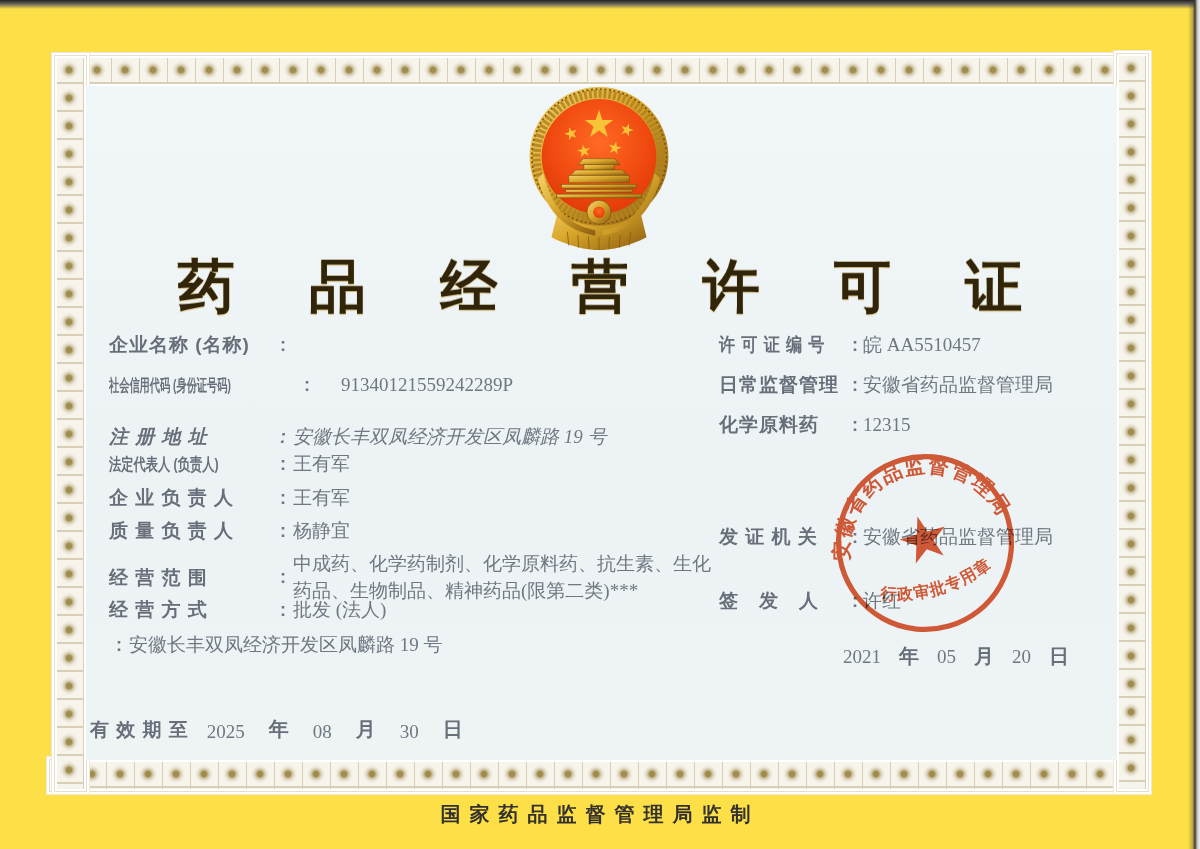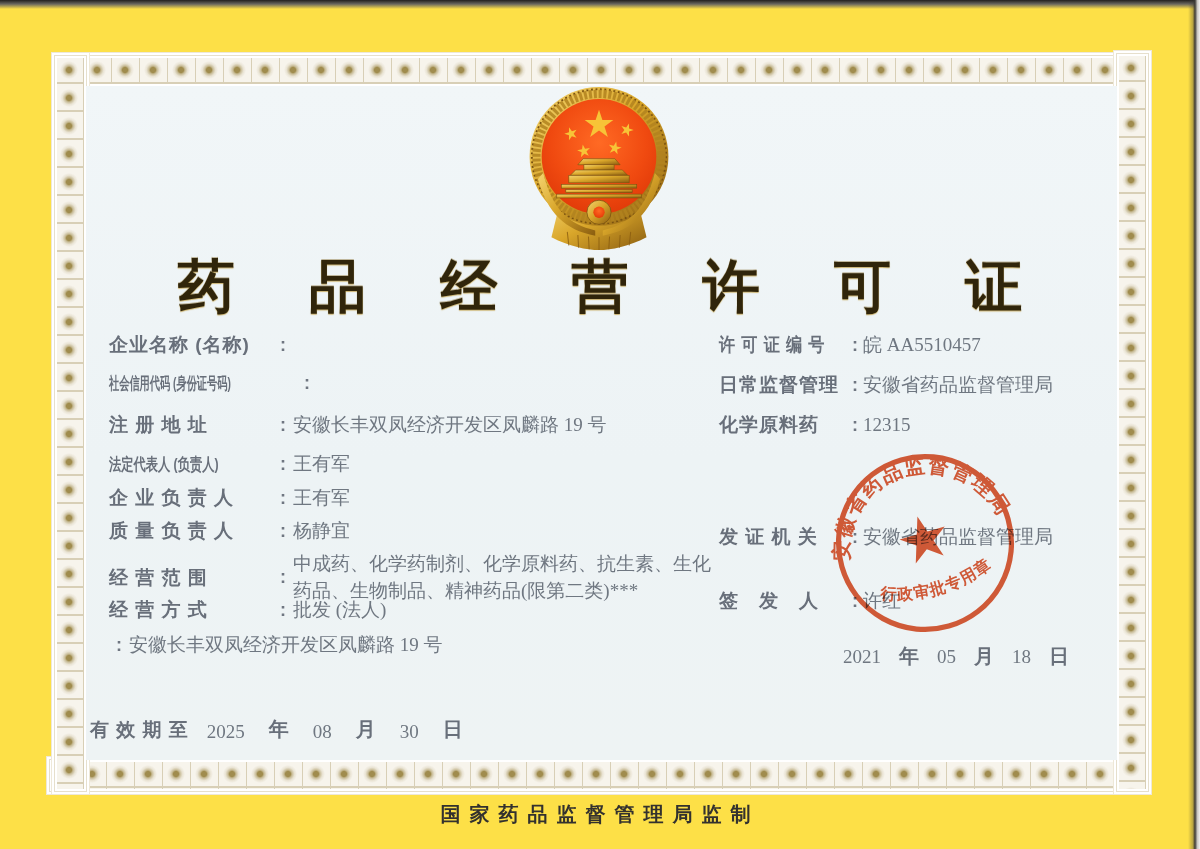--- a/index.html
+++ b/index.html
@@ -50,21 +50,21 @@
   .left-row .lbl{width:164px;}
   .left-row .colon{width:20px;text-align:center;}
   .left-row .val{width:432px;}
   .left-row{left:90px;}
 
   .right-row{left:700px;}
   .right-row .lbl{width:128px;}
   .right-row .colon{width:16px;text-align:center;}
   .right-row .val{width:290px;}
 
-  .r1{top:332px;} .r2{top:372px;gap:24px;} .r3{top:412px;} .r4{top:451px;}
+  .r1{top:332px;} .r2{top:372px;gap:24px;} .r3{top:424px;font-style:italic;} .r4{top:451px;}
   .r5{top:485px;} .r6{top:518px;} .r7{top:551px;} .r8{top:597px;} .r9{top:632px;}
   .q1{top:332px;} .q2{top:372px;} .q3{top:412px;}
   .issuer-row{top:524px;}
   .signer-row{top:588px;}
 
   .date-row{position:absolute;left:843px;top:643px;display:flex;align-items:baseline;color:#6f7781;}
   .date-row .num{font-family:"Liberation Serif", serif;font-size:19px;}
   .date-row .unit{font-weight:700;font-size:20px;color:#686f7a;}
   .date-row span{margin-right:18px;}
   .validity-row{position:absolute;left:90px;top:708px;display:flex;align-items:flex-end;color:#6f7781;}
@@ -153,20 +153,21 @@
 
   <div class="title">药 品 经 营 许 可 证</div>
 
   <div class="row left-row r1">
     <span class="lbl">企业名称 (名称)</span>
     <span class="colon">:</span>
   </div>
   <div class="row left-row r2">
     <span class="lbl squeeze60">社会信用代码 (身份证号码)</span>
     <span class="colon">:</span>
+    <span class="val">91340121559242289P</span>
   </div>
   <div class="row left-row r3">
     <span class="lbl">注 册 地 址</span>
     <span class="colon">:</span>
     <span class="val">安徽长丰双凤经济开发区凤麟路 19 号</span>
   </div>
   <div class="row left-row r4">
     <span class="lbl squeeze72">法定代表人 (负责人)</span>
     <span class="colon">:</span>
     <span class="val">王有军</span>
@@ -220,21 +221,21 @@
     <span class="lbl">签　发　人</span>
     <span class="colon">:</span>
     <span class="val">许红</span>
   </div>
 
   <div class="date-row">
     <span class="num">2021</span>
     <span class="unit">年</span>
     <span class="num">05</span>
     <span class="unit">月</span>
-    <span class="num">18</span>
+    <span class="num">20</span>
     <span class="unit">日</span>
   </div>
 
   <div class="validity-row">
     <span class="lbl">有 效 期 至</span>
     <span class="num">2025</span>
     <span class="unit">年</span>
     <span class="num">08</span>
     <span class="unit">月</span>
     <span class="num">30</span>

